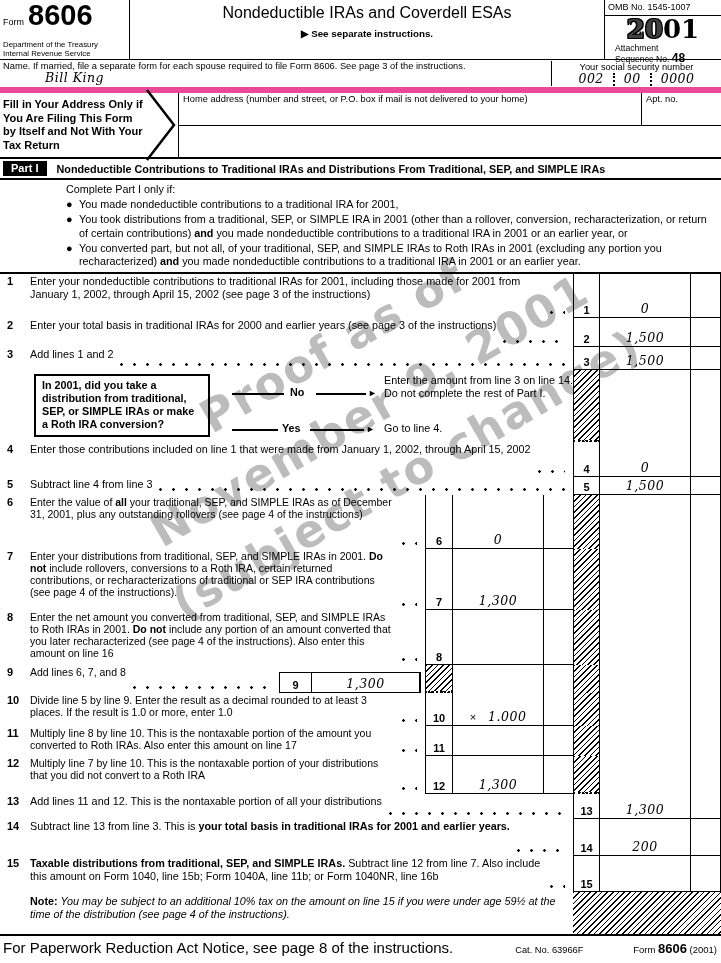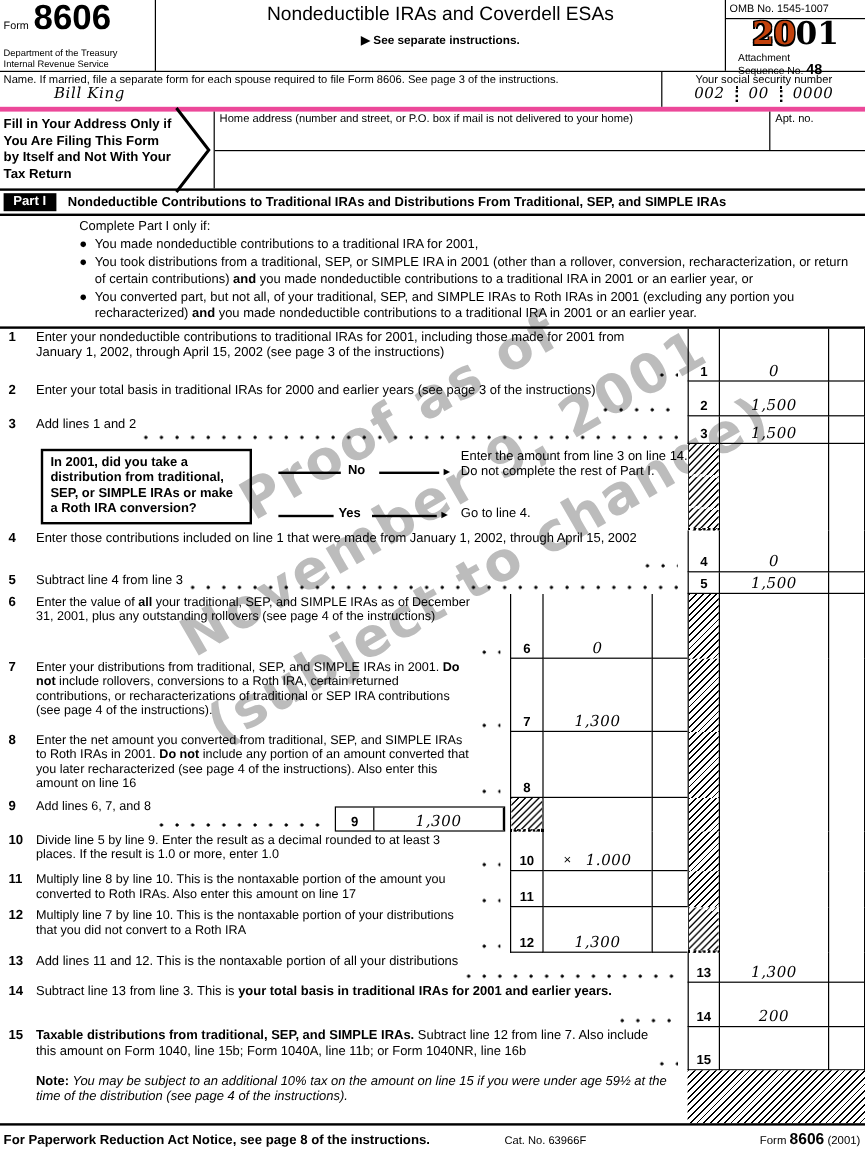--- a/index.html
+++ b/index.html
@@ -26,26 +26,26 @@
   .form-num { font-size:29px; font-weight:bold; line-height:26px; }
   .agency { font-size:7.8px; line-height:9px; }
   .hd-mid { flex:1; text-align:center; padding-top:4px; }
   .title { font-size:16px; font-weight:normal; }
   .sub1 { font-size:9.8px; font-weight:bold; margin-top:6px; }
   .sub2 { font-size:10.5px; font-weight:bold; margin-top:6px; }
   .hd-right { width:117px; border-left:1.5px solid #000; display:flex; flex-direction:column; }
   .omb { font-size:9px; padding:2px 2px 3px 3px; border-bottom:1.5px solid #000; white-space:nowrap; }
   .yearbox { text-align:center; font-family:"DejaVu Serif", serif; font-weight:bold;
              font-size:26px; line-height:25px; margin-top:1px; }
-  .yr-out { color:#c2410c; text-shadow:-1.2px -1.2px 0 #000, 1.2px -1.2px 0 #000, -1.2px 1.2px 0 #000, 1.2px 1.2px 0 #000; }
+  .yr-out { color:#404040; text-shadow:-1.2px -1.2px 0 #000, 1.2px -1.2px 0 #000, -1.2px 1.2px 0 #000, 1.2px 1.2px 0 #000; }
   .attach-seq { font-size:8.6px; line-height:10px; padding:1px 0 0 10px; }
   .seq-no { font-size:12px; }
 
   
-  .namerow { display:flex; border-bottom:4px solid #ec4899; height:33px; }
+  .namerow { display:flex; border-bottom:6px solid #ec4899; height:33px;align-items:center; }
   .nr-left { flex:1; padding:1px 3px; }
   .nr-label { font-size:9.3px; }
   .nr-name { margin-left:42px; margin-top:1px; }
   .nr-right { width:170px; border-left:1.5px solid #000; text-align:center; padding-top:1px; }
   .ssn-label { font-size:9.3px; white-space:nowrap; }
   .ssn-vals { display:flex; justify-content:center; margin-top:1px; }
   .ssn-vals .val { padding:0 9px; }
   .ssn-sep { border-left:2px dotted #000; }
 
   
@@ -110,21 +110,21 @@
   .ib-val { width:108px; border-right:1.5px solid #000; display:flex; align-items:flex-end; justify-content:center; }
   
   .note-text { display:block; padding-top:3px; }
   .note-text b { font-size:10.8px; }
   .note-text i { font-size:10.8px; }
   .hatchfull { width:148px; }
 
   
   .footer { position:absolute; left:0; right:0; bottom:0; z-index:2; background:#fff;
             border-top:2px solid #000; display:flex; align-items:baseline; padding:3px 4px 7px 3px; }
-  .fp { font-weight:bold; font-size:11px; }
+  .fp { font-weight:normal; font-size:15px; }
   .fc { font-size:9.3px; margin-left:62px; }
   .ff { margin-left:auto; font-size:9.5px; }
   .ff b { font-size:13px; }
 </style>
 </head>
 <body>
 
 <div class="watermark">
   <div>Proof as of</div>
   <div>November 9, 2001</div>

